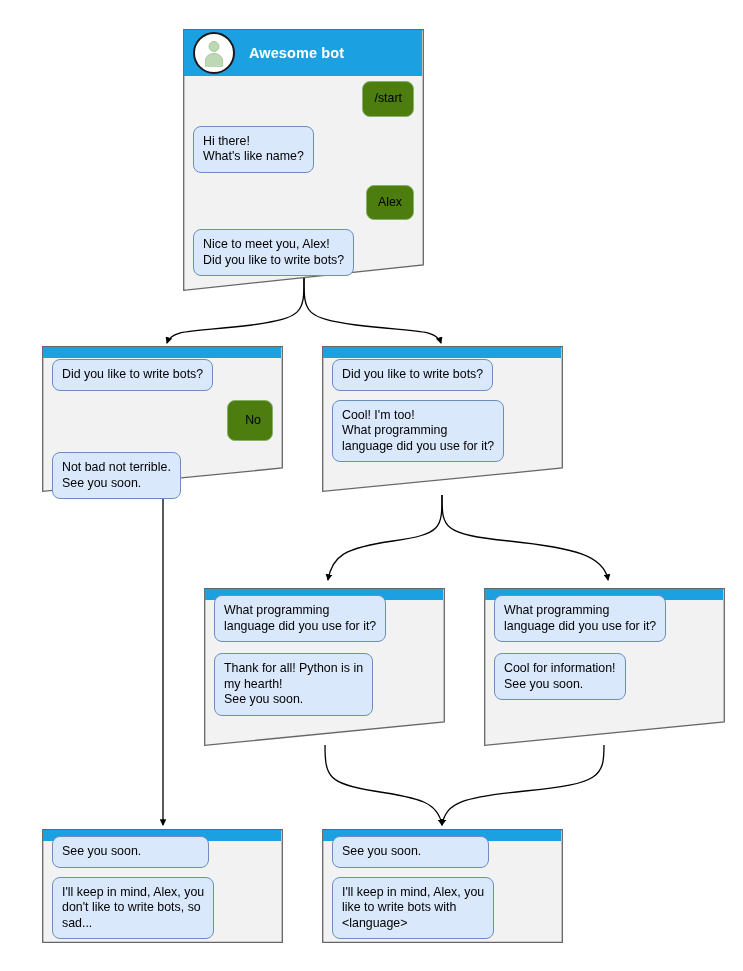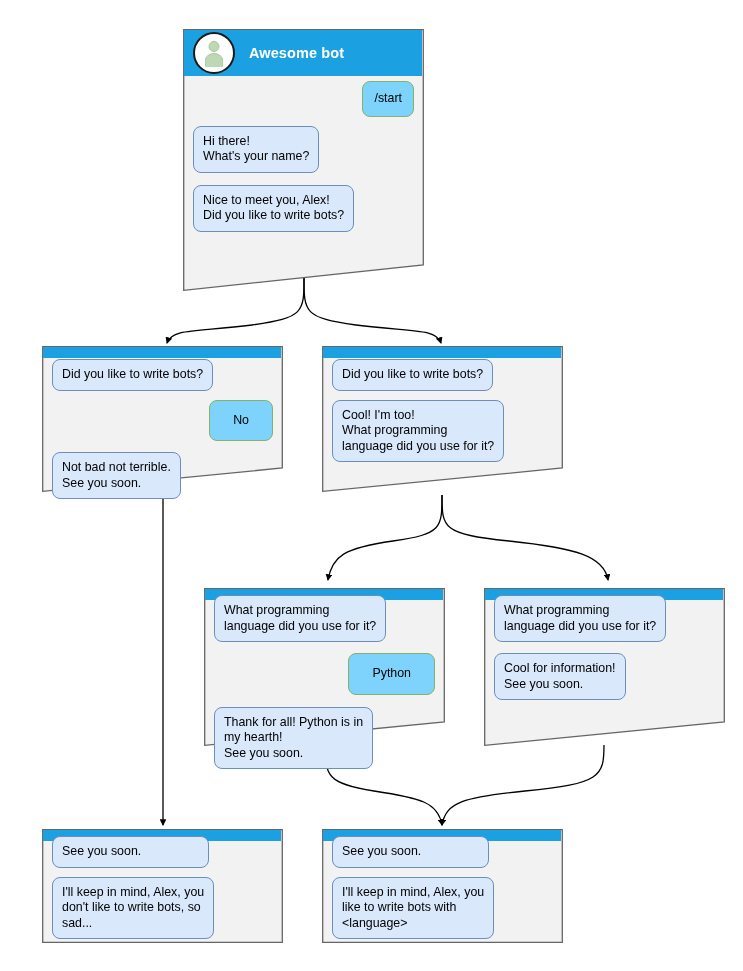--- a/index.html
+++ b/index.html
@@ -131,28 +131,28 @@
     color: #000000;
     box-sizing: border-box;
     white-space: pre-line;
     max-width: 205px;
   }
   .bubble.bot {
     background: #dae8fc;
     border: 1px solid #6c8ebf;
   }
   .bubble.user {
-    background: #7dd3fc;
+    background: #4d7c0f;
     border: 1px solid #82b366;
     padding: 9px 11px;
     min-width: 46px;
     text-align: right;
   }
   .bubble.user.tall {
-    padding: 12px 23px;
+    padding: 12px 11px;
   }
 </style>
 </head>
 <body>
 
 <div id="canvas">
 
   <svg id="edge-layer" viewBox="0 0 743 971" width="743" height="971">
     <defs>
       <marker id="arrow" viewBox="0 0 10 10" refX="8.5" refY="5" markerWidth="5.2" markerHeight="5.2" orient="auto-start-reverse">
@@ -185,21 +185,24 @@
         <div class="body"></div>
       </div>
       <div class="bot-title">Awesome bot</div>
     </div>
     <div class="chat" style="top:52px;">
       <div class="msg-row user">
         <div class="bubble user">/start</div>
       </div>
       <div class="msg-row bot" style="margin-bottom:12px;">
         <div class="bubble bot">Hi there!
-What's your name?</div>
+What's like name?</div>
+      </div>
+      <div class="msg-row user">
+        <div class="bubble user">Alex</div>
       </div>
       <div class="msg-row bot">
         <div class="bubble bot">Nice to meet you, Alex!
 Did you like to write bots?</div>
       </div>
     </div>
   </div>
 
   <div class="node" style="left:30px; top:346px; width:241px; height:146px;">
     <svg class="node-shape" viewBox="0 0 241 146" preserveAspectRatio="none">
@@ -240,23 +243,20 @@
   <div class="node" style="left:192px; top:588px; width:241px; height:158px;">
     <svg class="node-shape" viewBox="0 0 241 158" preserveAspectRatio="none">
       <polygon points="0.7,0.7 240.3,0.7 240.3,134 0.7,157.3" fill="#f2f2f2" stroke="#666666" stroke-width="1.3"></polygon>
     </svg>
     <div class="strip-header" style="width:238px;"></div>
     <div class="chat" style="top:7px;">
       <div class="msg-row bot" style="margin-bottom:11px;">
         <div class="bubble bot">What programming
 language did you use for it?</div>
       </div>
-      <div class="msg-row user" style="margin-bottom:12px;">
-        <div class="bubble user tall">Python</div>
-      </div>
       <div class="msg-row bot">
         <div class="bubble bot">Thank for all! Python is in
 my hearth!
 See you soon.</div>
       </div>
     </div>
   </div>
 
   <div class="node" style="left:472px; top:588px; width:241px; height:158px;">
     <svg class="node-shape" viewBox="0 0 241 158" preserveAspectRatio="none">

